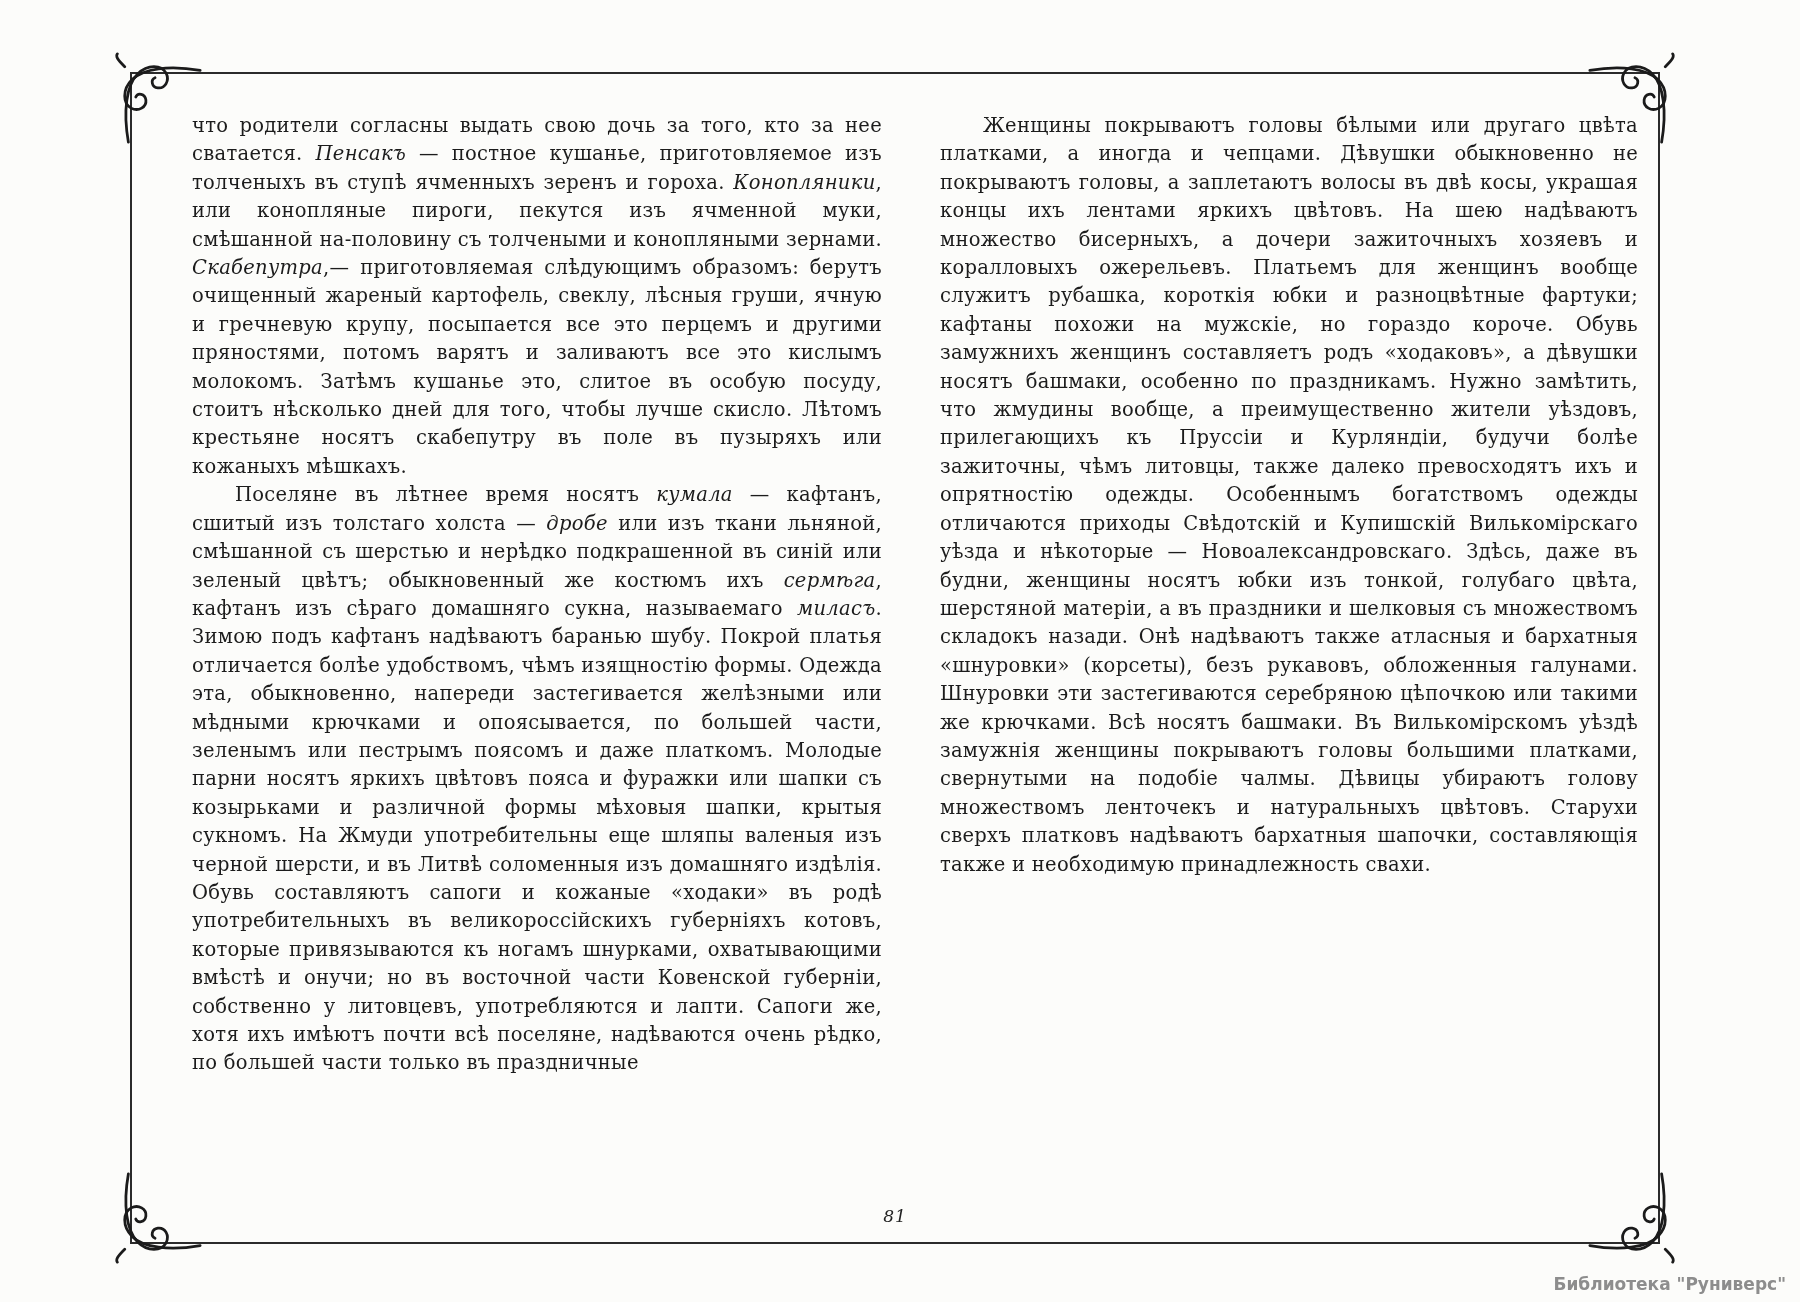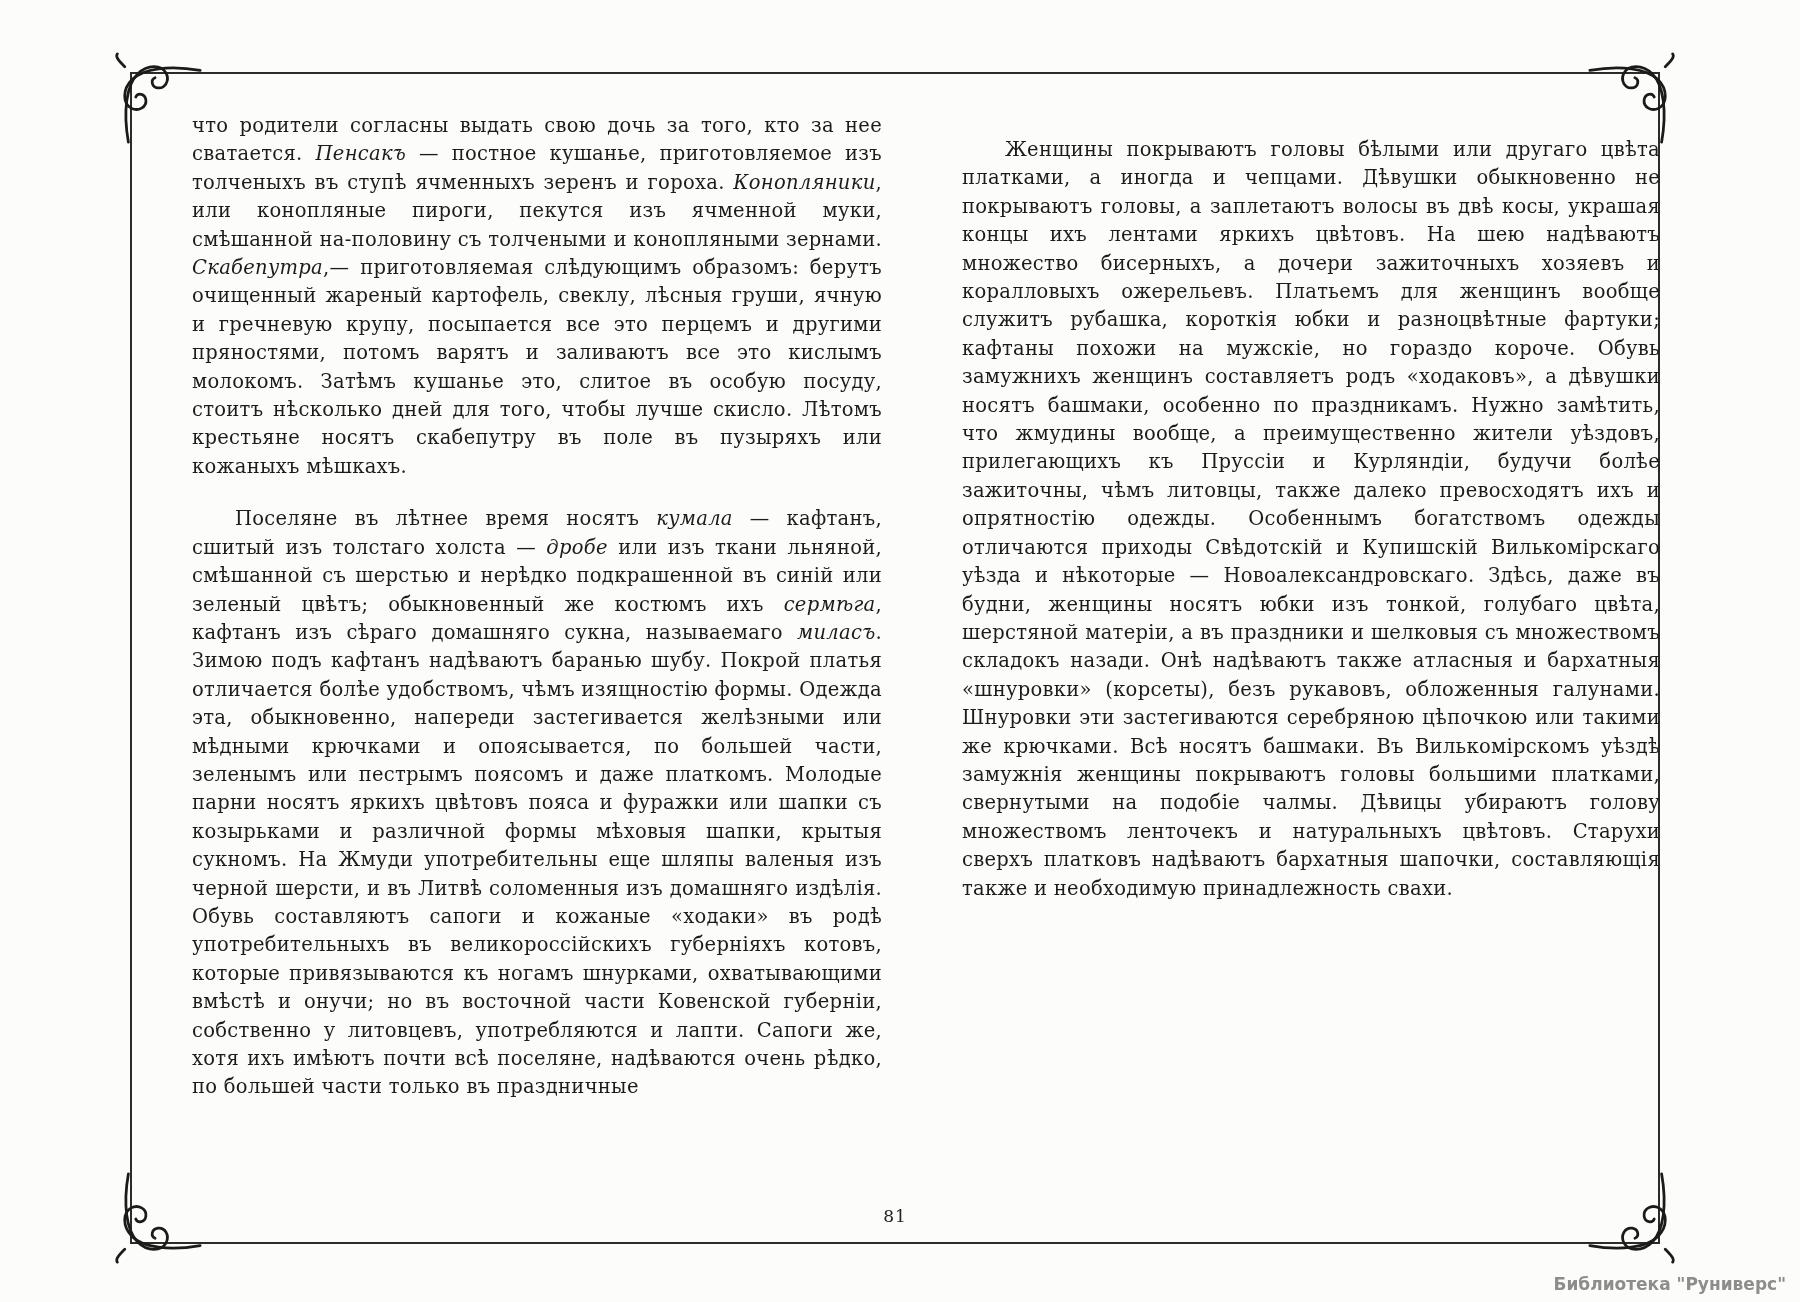--- a/index.html
+++ b/index.html
@@ -25,41 +25,42 @@
   }
   .corner svg { display: block; width: 100%; height: 100%; }
   .corner.tl { left: -22px; top: -22px; }
   .corner.tr { right: -22px; top: -22px; transform: scaleX(-1); }
   .corner.bl { left: -22px; bottom: -22px; transform: scaleY(-1); }
   .corner.br { right: -22px; bottom: -22px; transform: scale(-1,-1); }
   .text-area {
     position: absolute;
     left: 60px; top: 38px;
     display: flex;
-    gap: 80px;
+    gap: 58px;
   }
   .col {
     font-size: 19.5px;
     line-height: 28.4px;
     color: #1c1c1c;
     text-align: justify;
     letter-spacing: 0.015em;
   }
   .col.left  { width: 690px; }
   .col.right { width: 698px; }
   .col p { margin: 0; }
-  .col p.indent { text-indent: 2.2em; margin-top: 24px; }
+  .col p.indent { text-indent: 2.2em; }
   .col i { font-style: italic; }
   .page-number {
     position: absolute;
     bottom: 16px; left: 0; right: 0;
     text-align: center;
     font-size: 17px;
     color: #222;
     letter-spacing: 0.05em;
+    font-style: italic;
   }
   .watermark {
     position: absolute;
     right: 14px; bottom: 8px;
     font-family: "DejaVu Sans", "Liberation Sans", sans-serif;
     font-size: 17px;
     font-weight: bold;
     color: #8d8d8d;
   }
 </style>

